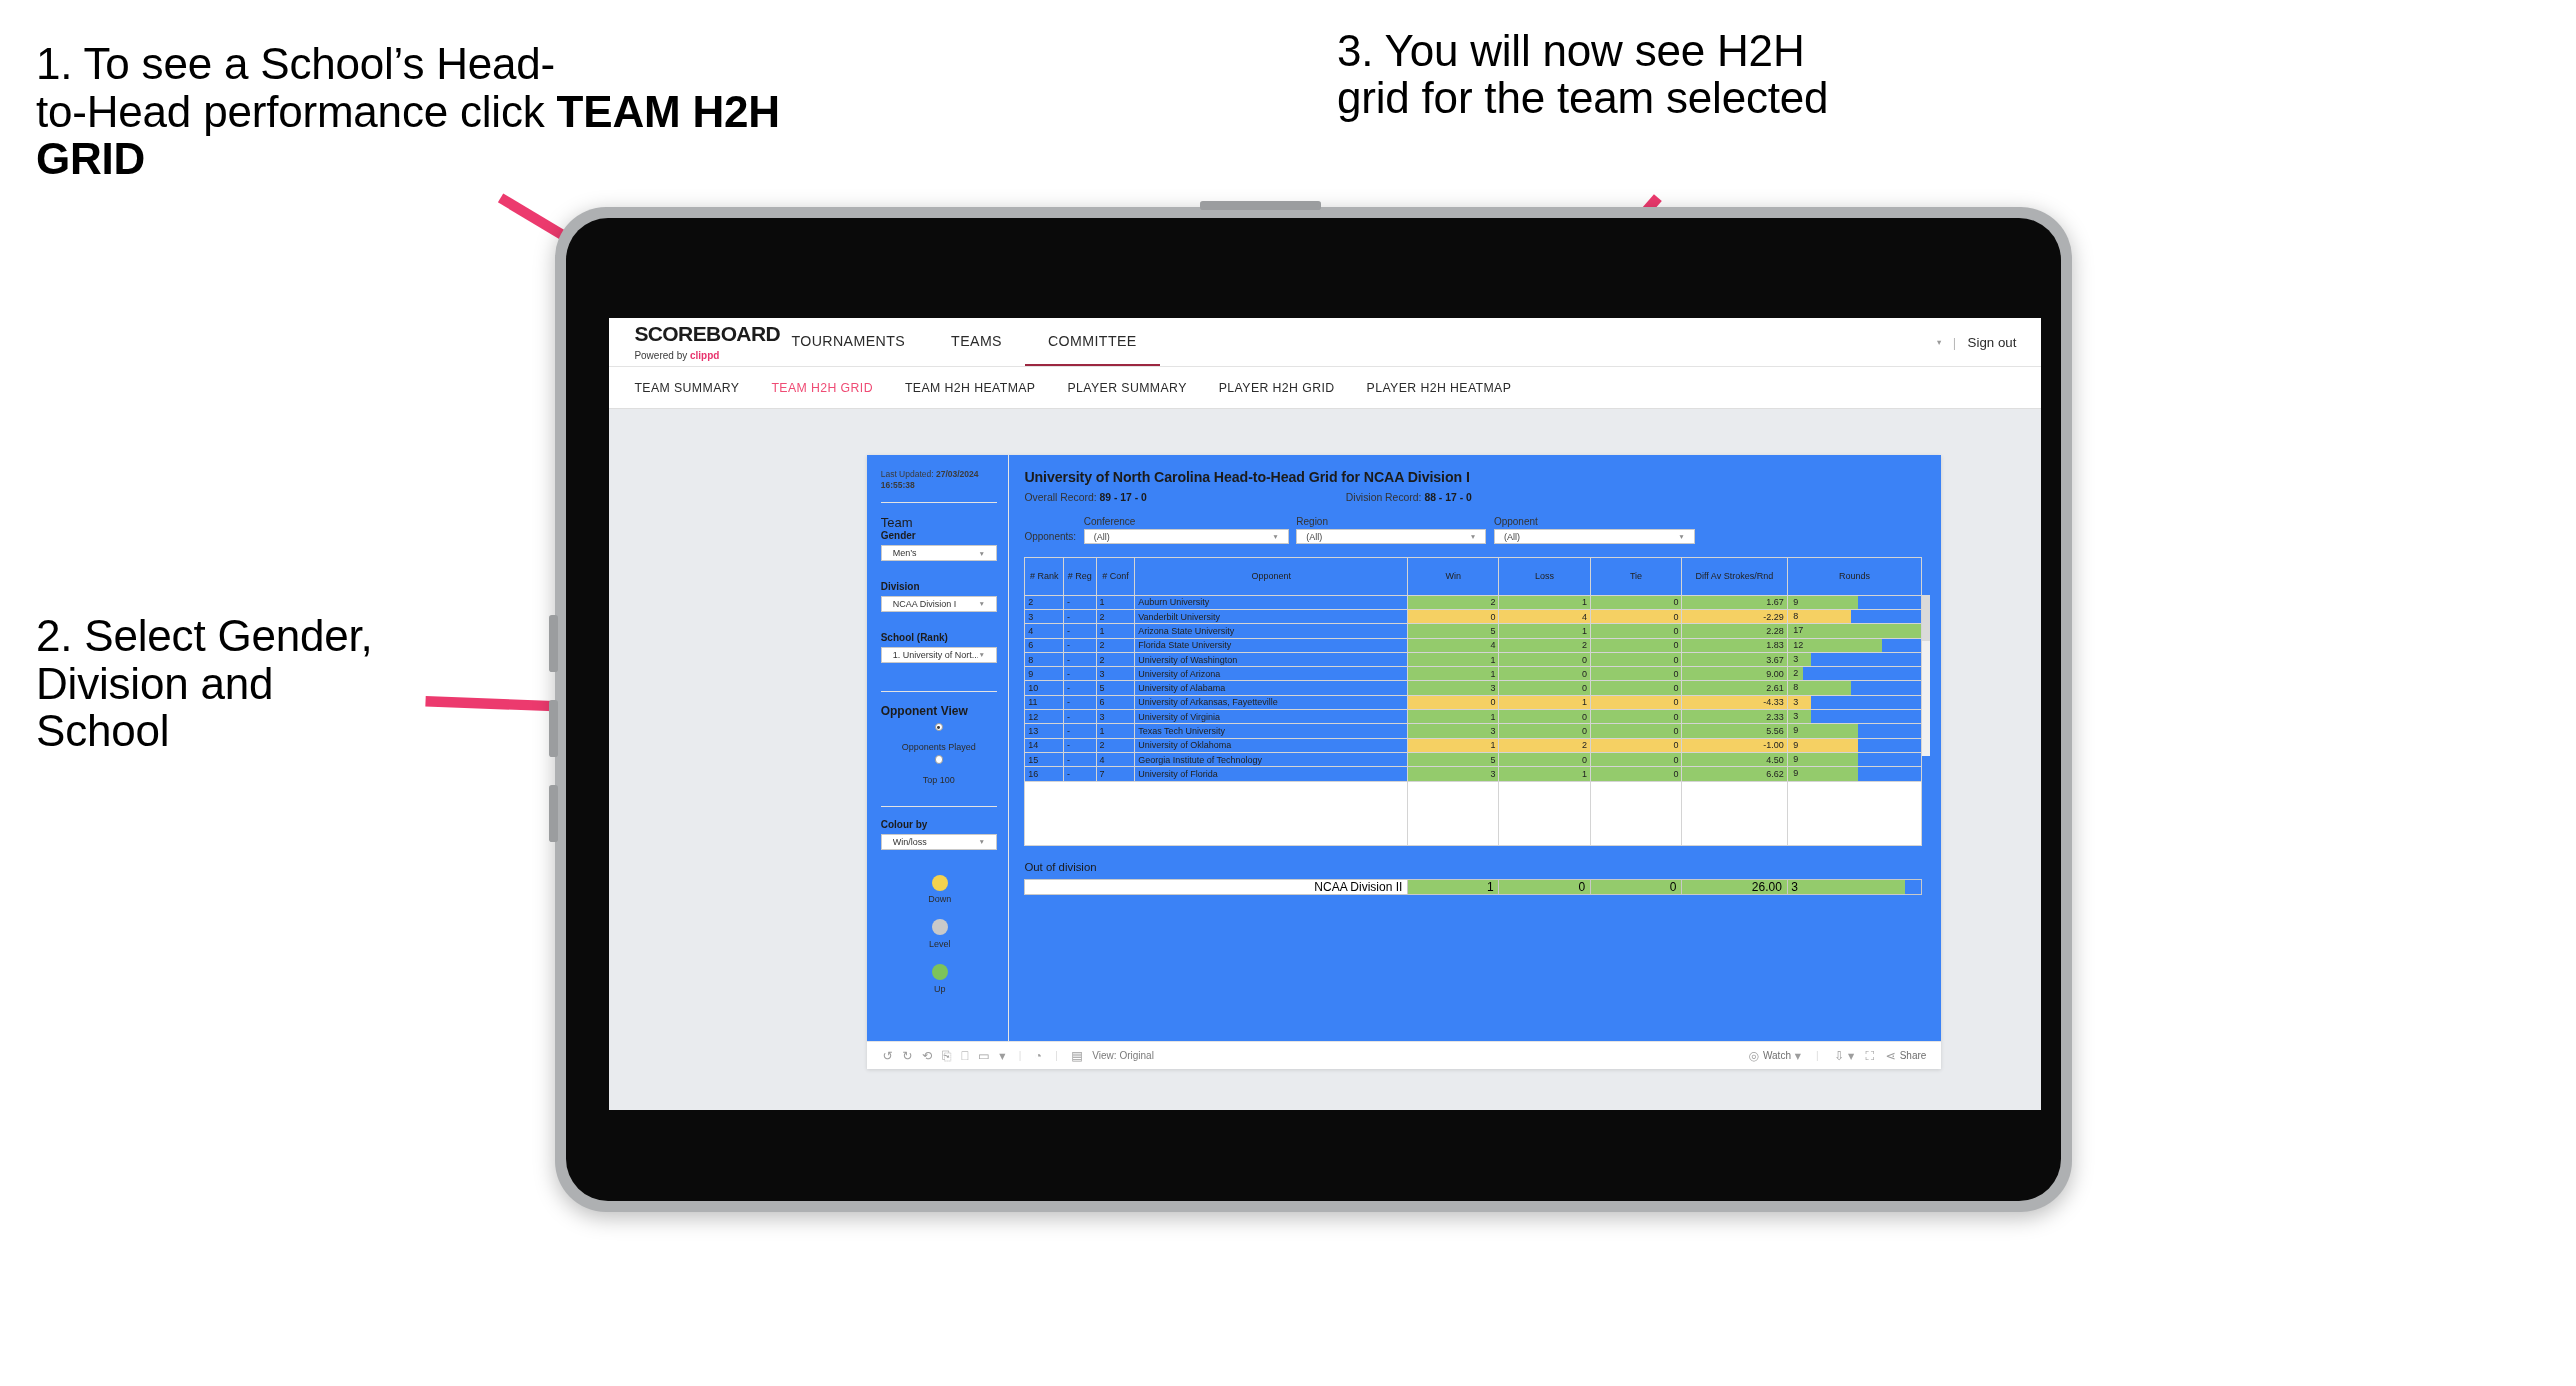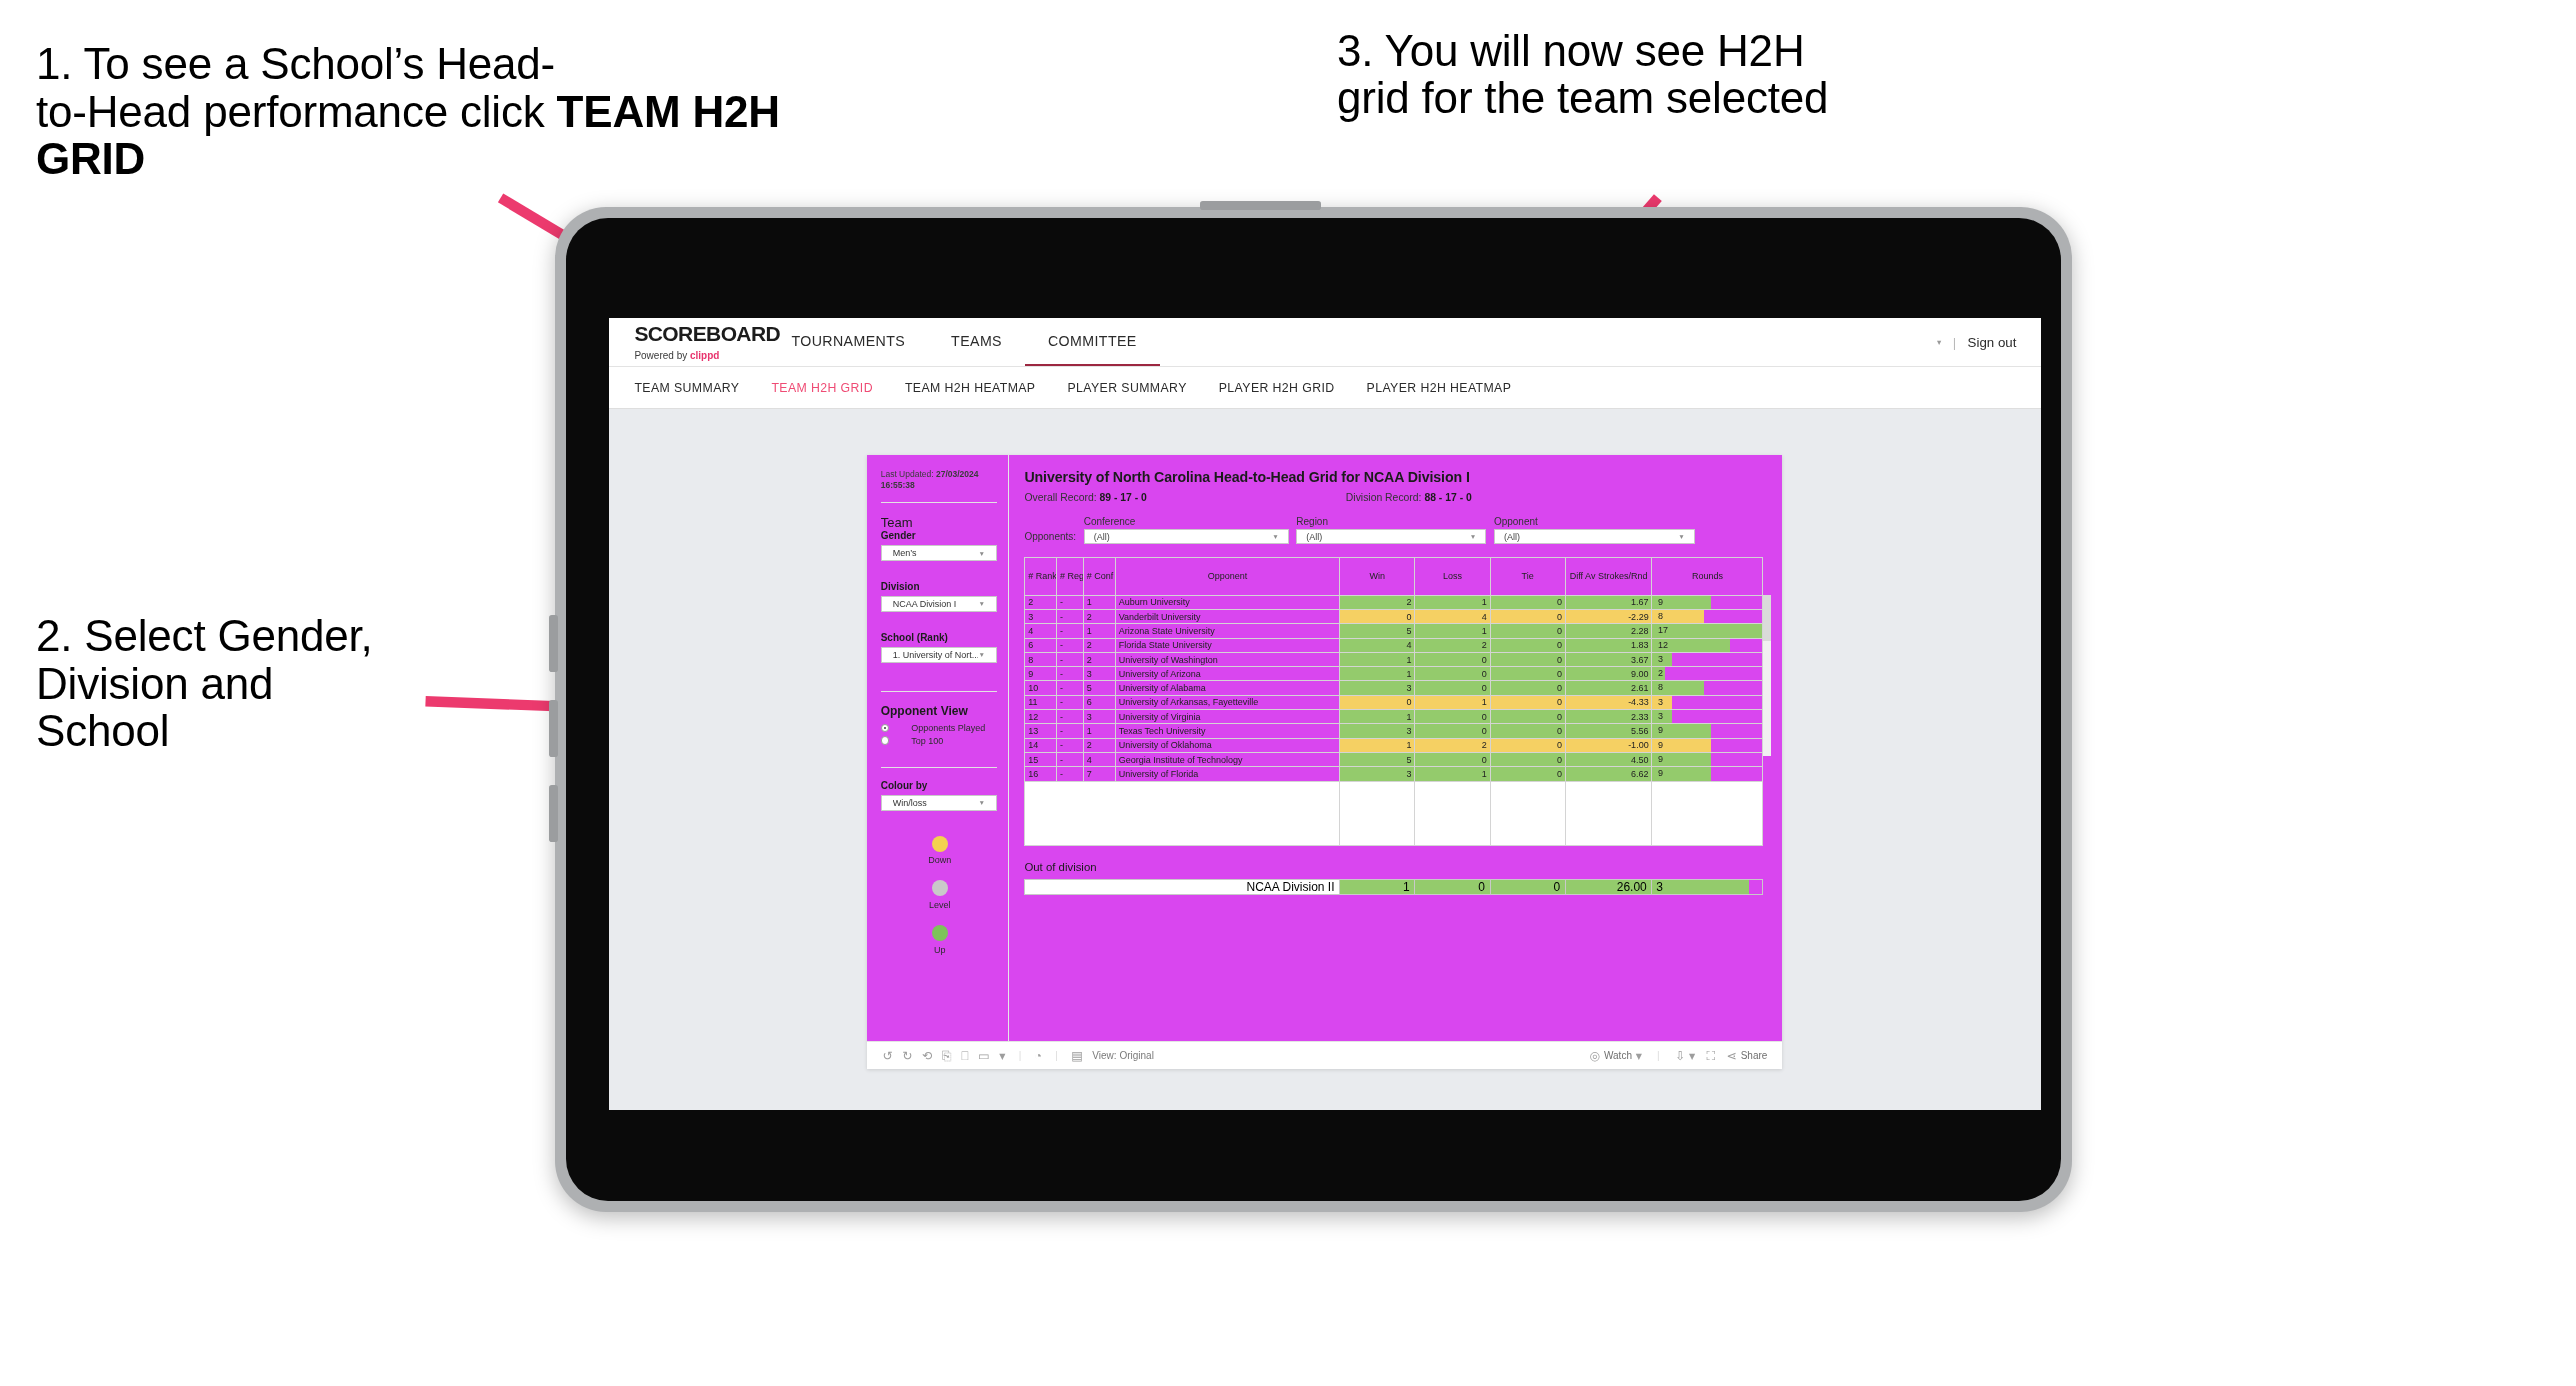--- a/index.html
+++ b/index.html
@@ -82,22 +82,22 @@
     height: 42px; background:#fff; border-bottom: 0.9px solid #dedede;
     display:flex; align-items:center; padding-left: 25px; gap: 32px;
   }
   .subtab { font-size: 12.3px; color:#2b2b2b; letter-spacing:0.4px; cursor:pointer; }
   .subtab.active { color:#ef4b74; }
 
   
   #canvas { position: relative; height: calc(100% - 91px); }
   #dash {
     position: absolute; left: 258px; top: 46px;
-    width: 915px; height: 614px;
-    background:#d946ef; box-shadow: 0 0.9px 3.8px rgba(0,0,0,.13);
+    width: 1074px; height: 614px;
+    background:#3b82f6; box-shadow: 0 0.9px 3.8px rgba(0,0,0,.13);
     display:flex; flex-direction: column;
   }
   #dash-body { display:flex; flex: 1; min-height:0; }
 
   
   .side {
     width: 142px; border-right: 0.9px solid #e6e6e6; padding: 13.3px 11.4px 0 13.3px;
     font-size: 0;
   }
   .upd { font-size: 8.5px; color:#3b3b3b; line-height: 1.35; }
@@ -107,21 +107,21 @@
   .fld-lbl { font-size: 10px; font-weight: 700; color:#1c1c1c; margin-bottom: 3.8px; }
   .sel {
     height: 16px; border: 0.9px solid #c9c9c9; background:#fff;
     display:flex; align-items:center; padding: 0 11px;
     font-size: 9px; color:#333; position: relative;
   }
   .sel .v { overflow:hidden; white-space:nowrap; }
   .sel .ar { margin-left:auto; color:#8d8d8d; font-size: 6.6px; }
   .gap { height: 20px; }
   .side h4 { font-size: 12px; font-weight: 700; color:#1c1c1c; margin-bottom: 4.7px; }
-  .radio { display:flex; align-items:center; gap:22px; font-size: 9px; color:#2c2c2c; margin-bottom: 2.8px; }
+  .radio { display:flex; align-items:center; gap:11px; font-size: 9px; color:#2c2c2c; margin-bottom: 2.8px; flex-direction: column; }
   .rdot {
     width: 8.5px; height: 8.5px; border-radius: 50%; border: 0.9px solid #9a9a9a;
     background:#fff; position: relative; flex: none;
   }
   .rdot.on::after {
     content:""; position:absolute; left:1.9px; top:1.9px; width:2.8px; height:2.8px;
     border-radius:50%; background:#3d3d3d;
   }
   .legend { display:flex; gap: 15px; margin-top: 25px; padding-left: 1.9px; flex-direction: column; }
   .lg { text-align:center; }

